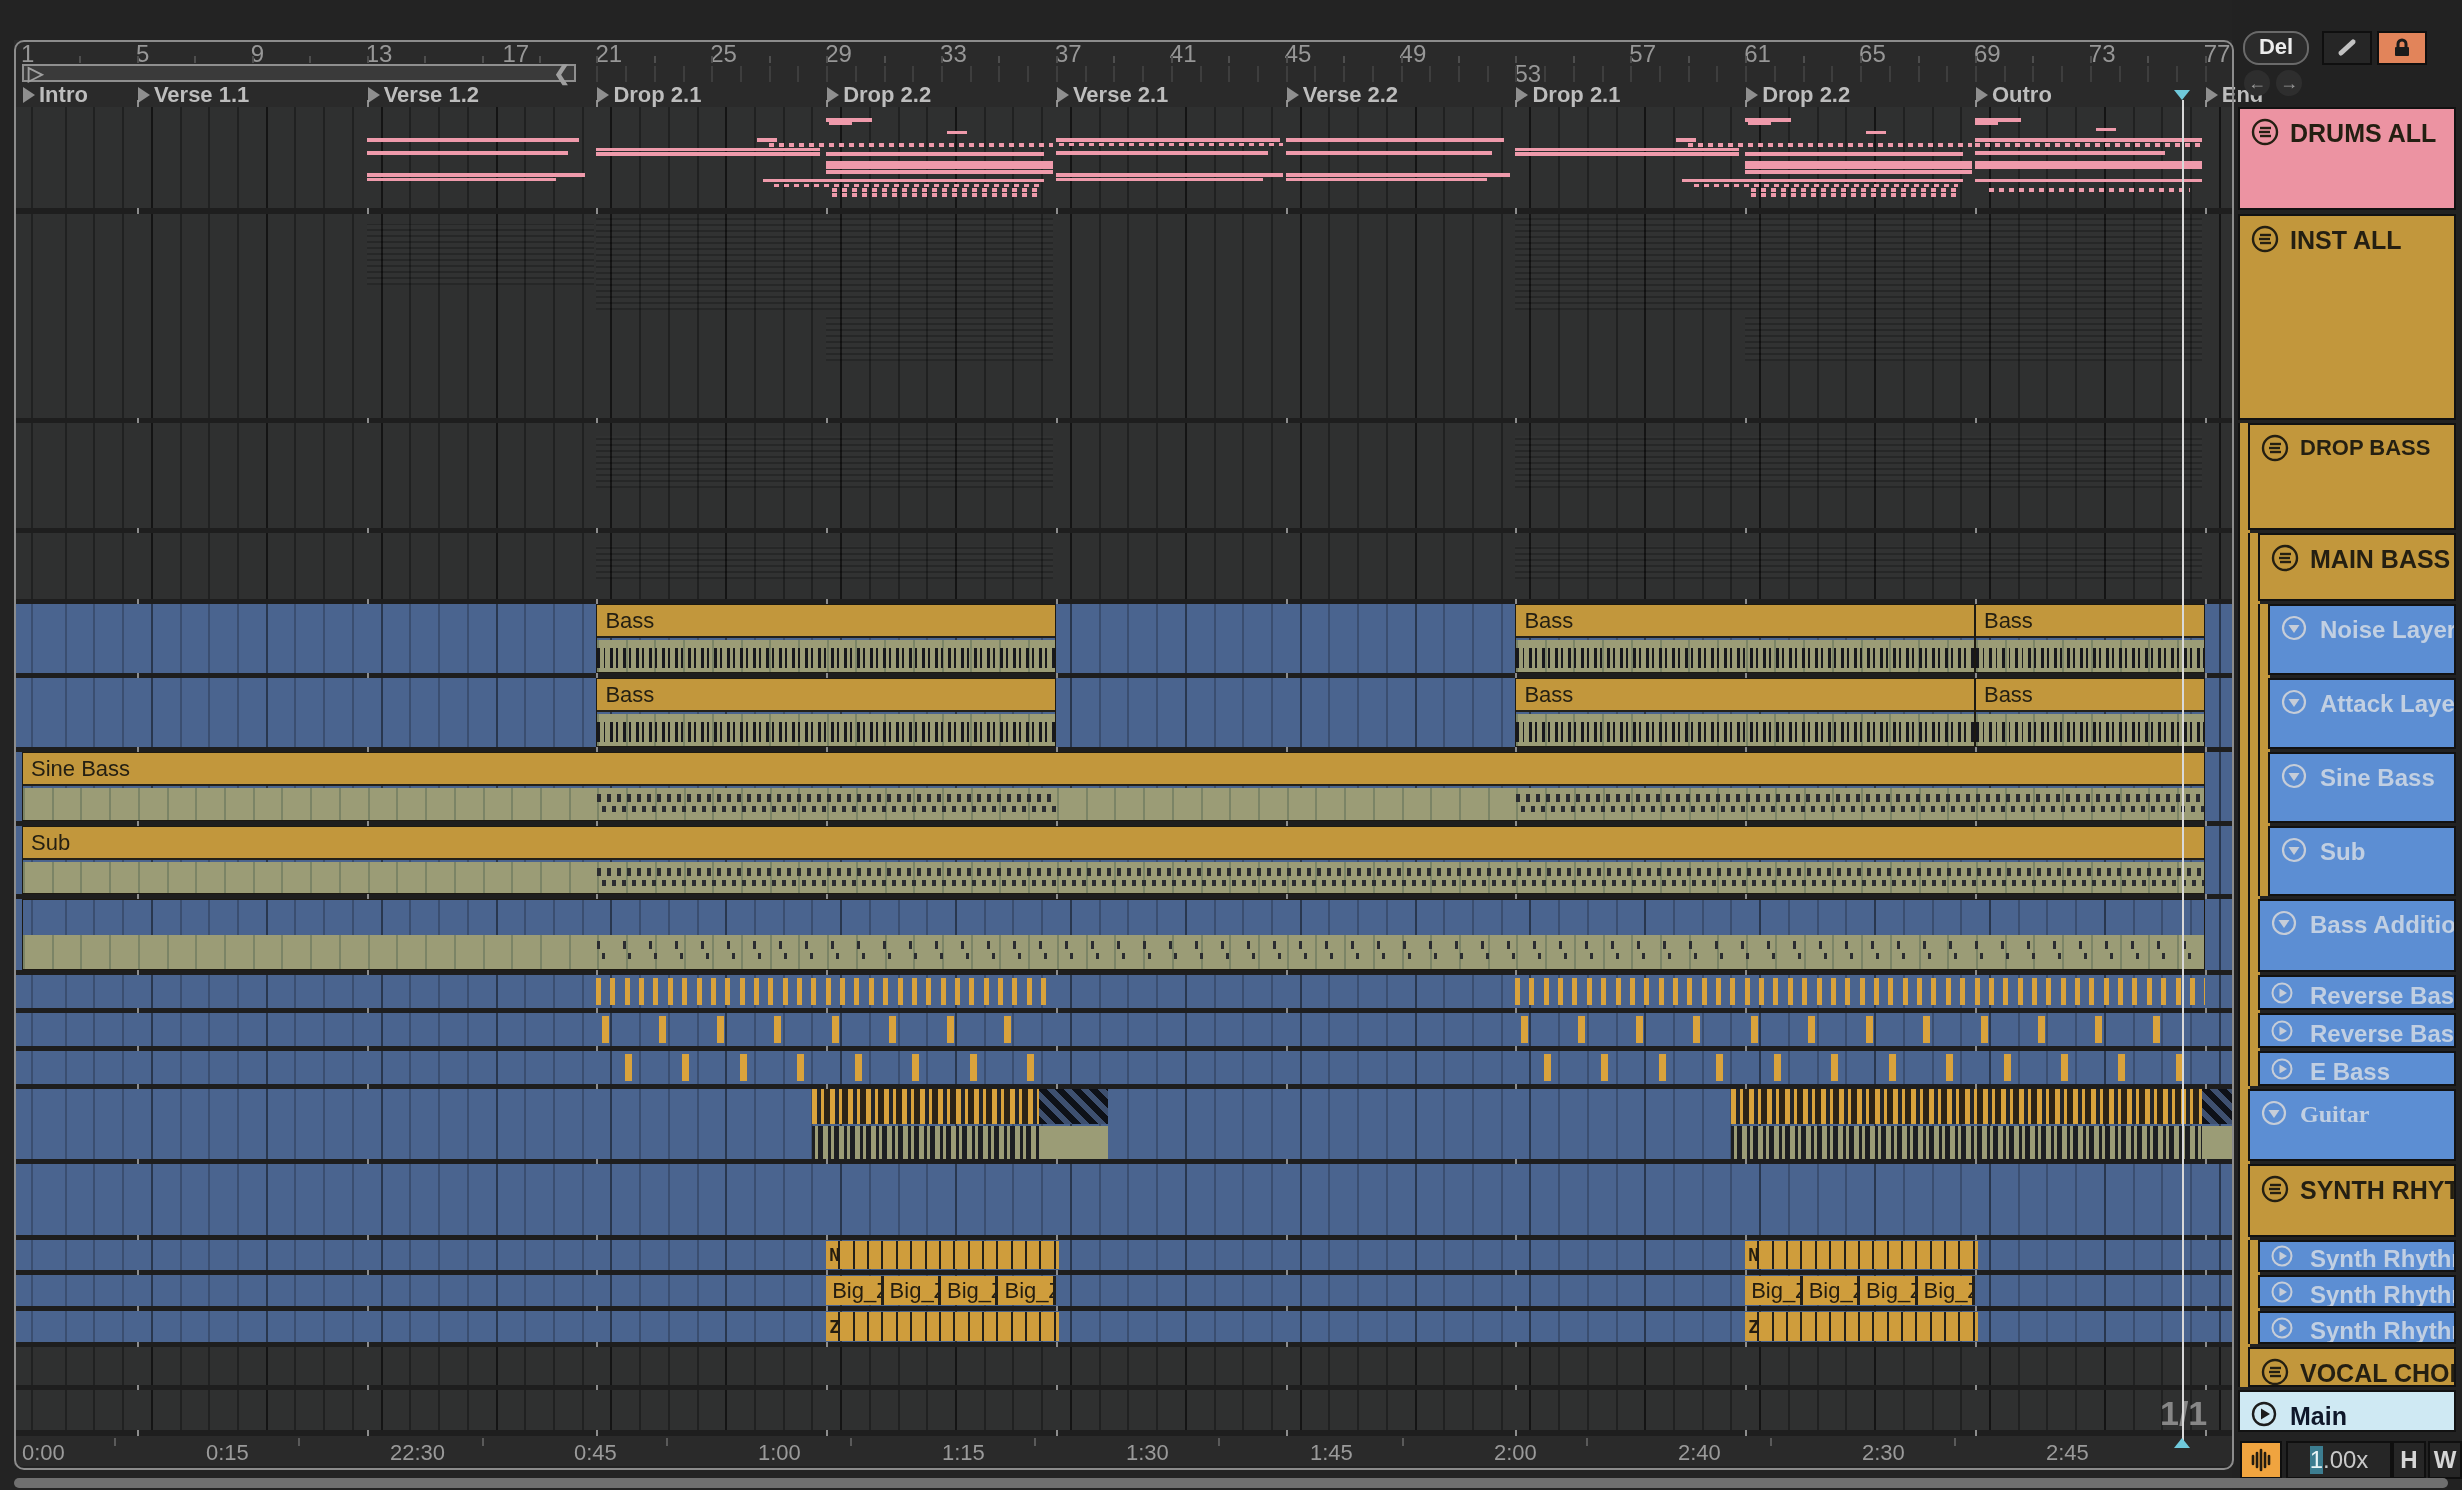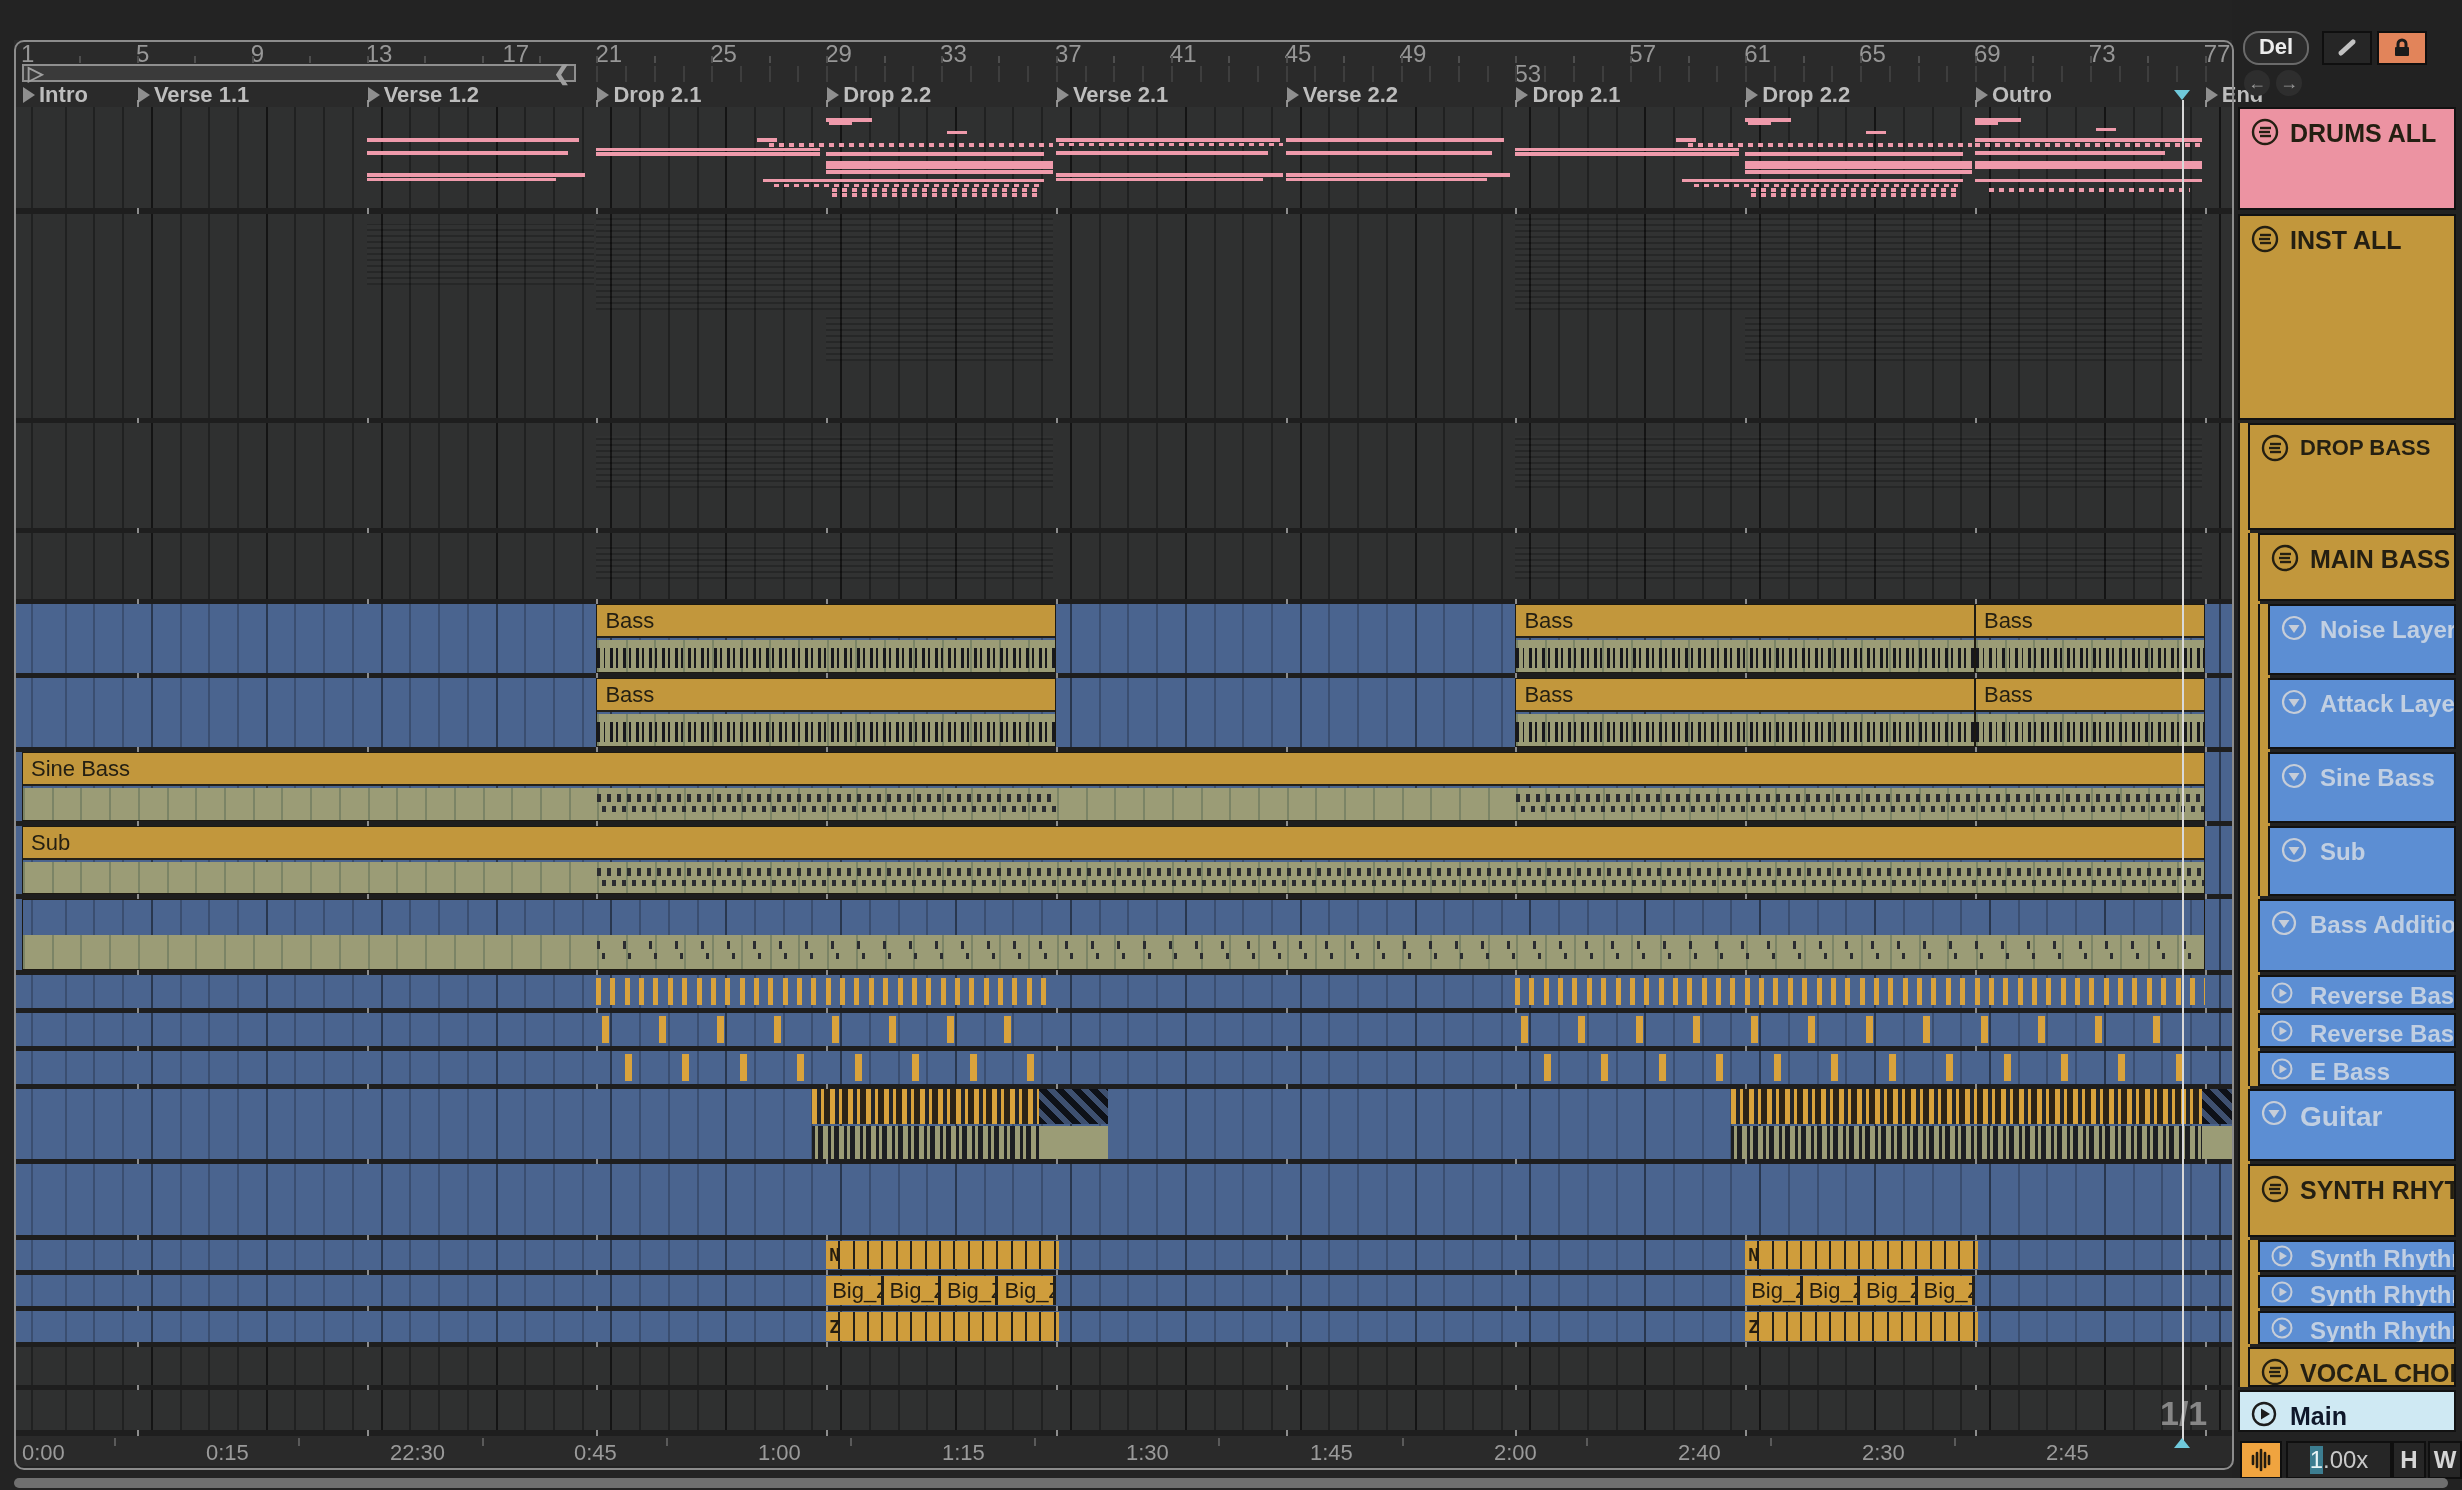--- a/index.html
+++ b/index.html
@@ -551,21 +551,21 @@
             <circle cx="12" cy="12" r="9.5" fill="none" stroke="#c6cdd8" stroke-width="2"></circle>
             <path d="M9.5 7.5 L17 12 L9.5 16.5 Z" fill="#c6cdd8"></path>
           </svg></span>
         <div class="tlab" style="left: 50px; top: 4.5px; font-size: 24px; color: rgba(210, 218, 228, 0.85);">E Bass</div>
       </div>
       <div class="track" style="left: 2248px; top: 1089px; width: 208px; height: 72px; background: rgb(92, 142, 211);">
         <span style="position: absolute; left: 10px; top: 8px;"><svg width="28" height="28" viewBox="0 0 28 28">
             <circle cx="14" cy="14" r="11" fill="none" stroke="#c6cdd8" stroke-width="2.2"></circle>
             <path d="M8.5 11 L19.5 11 L14 19 Z" fill="#c6cdd8"></path>
           </svg></span>
-        <div class="tlab" style="left: 50px; top: 10px; font-size: 28px; color: rgba(210, 218, 228, 0.85);">Guitar</div>
+        <div class="tlab" style="left: 50px; top: 10px; font-size: 24px; color: rgba(210, 218, 228, 0.85); font-family: Liberation Serif, serif;">Guitar</div>
       </div>
       <div class="track" style="left: 2248px; top: 1164px; width: 208px; height: 73px; background: rgb(194, 151, 60);">
         <span style="position: absolute; left: 10px; top: 8px;"><svg width="30" height="30" viewBox="0 0 30 30">
             <circle cx="15" cy="15" r="12" fill="none" stroke="#241f12" stroke-width="2.4"></circle>
             <g stroke="#241f12" stroke-width="2.4">
               <line x1="10" y1="11" x2="21" y2="11"></line>
               <line x1="9" y1="15" x2="20" y2="15"></line>
               <line x1="10" y1="19" x2="21" y2="19"></line>
             </g>
           </svg></span>

